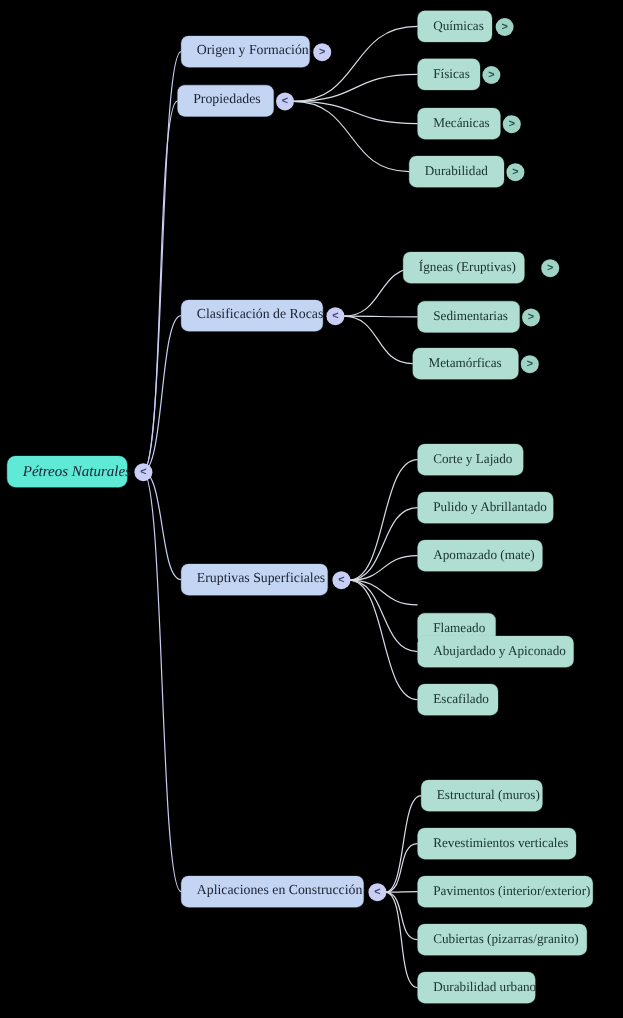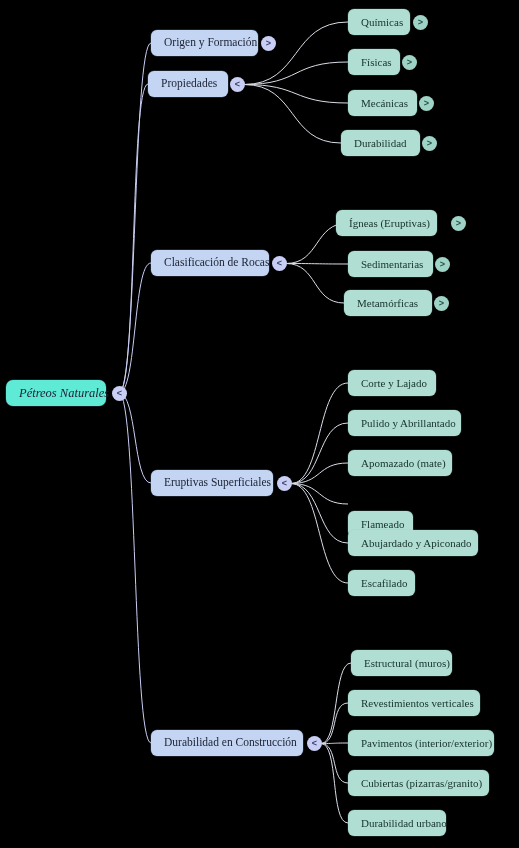--- a/index.html
+++ b/index.html
@@ -174,21 +174,21 @@
       <div class="node node-leaf" style="left: 348px; top: 491px; width: 65px; height: 26px; margin-top: 20px;">
         <span>Flameado</span>
       </div>
       <div class="node node-leaf" style="left: 348px; top: 530px; width: 130px; height: 26px;">
         <span>Abujardado y Apiconado</span>
       </div>
       <div class="node node-leaf" style="left: 348px; top: 570px; width: 67px; height: 26px;">
         <span>Escafilado</span>
       </div>
       <div class="node node-branch" style="left: 151px; top: 730px; width: 152px; height: 26px;">
-        <span>Durabilidad en Construcción</span>
+        <span>Aplicaciones en Construcción</span>
       </div>
       <div class="toggle toggle-blue" style="left: 307px; top: 736px;">&lt;</div>
       <div class="node node-leaf" style="left: 351px; top: 650px; width: 101px; height: 26px;">
         <span>Estructural (muros)</span>
       </div>
       <div class="node node-leaf" style="left: 348px; top: 690px; width: 132px; height: 26px;">
         <span>Revestimientos verticales</span>
       </div>
       <div class="node node-leaf" style="left: 348px; top: 730px; width: 146px; height: 26px;">
         <span>Pavimentos (interior/exterior)</span>

